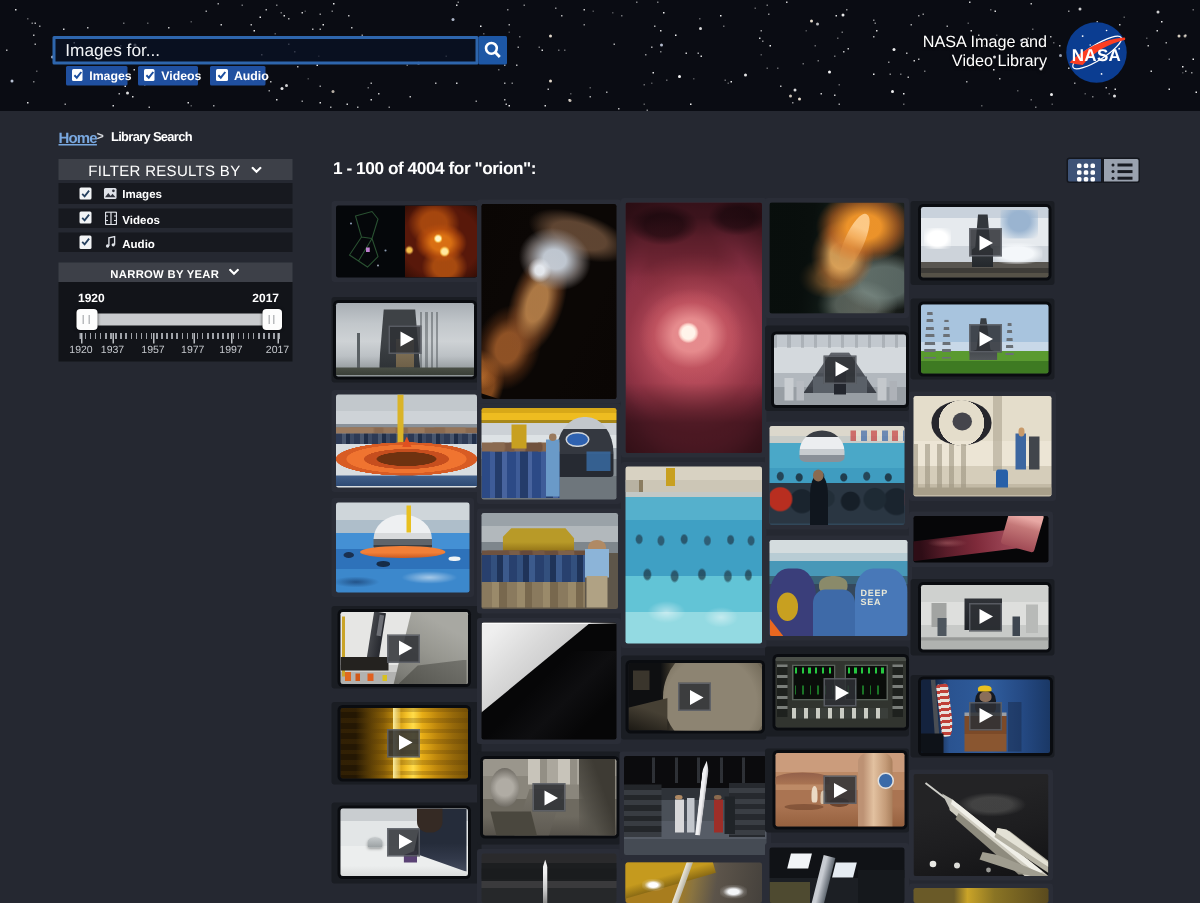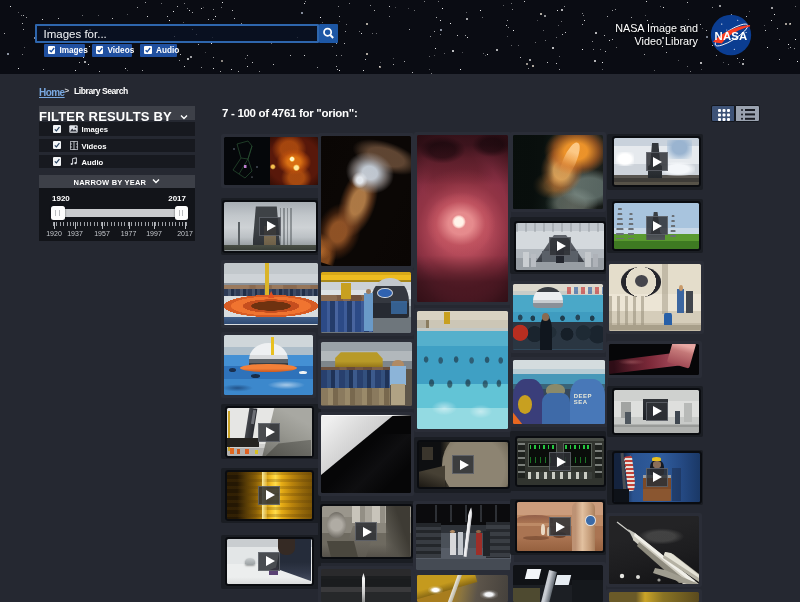--- a/index.html
+++ b/index.html
@@ -60,21 +60,21 @@
       <circle cx="40" cy="38" r="1.2"></circle>
 </g>
 <ellipse cx="51" cy="50" rx="45" ry="12" fill="none" stroke="#fff" stroke-width="2" transform="rotate(-32 51 50)"></ellipse>
 <path d="M7 66 C28 44 60 29 94 26 C96 26 96 29 95 30 C70 36 46 48 28 70 C20 69 12 68 7 66 Z" fill="#fc3d21"></path>
 <text x="50" y="63" font-family="Liberation Sans,sans-serif" font-size="27" font-weight="bold" fill="#fff" text-anchor="middle" letter-spacing="0.5">NASA</text>
 </svg>
 <span style="position:absolute;left:39px;top:86.5px;font-size:10px;font-weight:bold;color:#79a8e0;text-decoration:underline;letter-spacing:-0.55px;">Home</span>
 <span style="position:absolute;left:64.5px;top:86px;font-size:8px;color:#d8dade;font-weight:bold;">&gt;</span>
 <span style="position:absolute;left:74px;top:86px;font-size:8.6px;color:#fff;font-weight:bold;letter-spacing:-0.45px;">Library Search</span>
 <div style="position:absolute;left:39px;top:106px;width:156px;height:13.5px;background:#3d4048;">
-    <span style="position:absolute;left:0;right:0;top:3px;text-align:left;font-size:13px;font-weight:bold;color:#fff;letter-spacing:.2px;">FILTER RESULTS BY <svg width="8" height="5" viewBox="0 0 8 5" style="margin-left:4px;vertical-align:1px;">
+    <span style="position:absolute;left:0;right:0;top:3px;text-align:center;font-size:10px;font-weight:normal;color:#fff;letter-spacing:.2px;">FILTER RESULTS BY <svg width="8" height="5" viewBox="0 0 8 5" style="margin-left:4px;vertical-align:1px;">
         <path d="M1 0.5 L4 3.5 L7 0.5" stroke="#fff" stroke-width="1.4" fill="none"></path>
       </svg></span>
   </div>
 <div style="position:absolute;left:39px;top:122.3px;width:156px;height:13.8px;background:#17191f;">
     <div style="position:absolute;left:14px;top:2.8px;width:8.2px;height:8.2px;background:#f2f4f6;border-radius:1px;">
       <svg width="8" height="8" viewBox="0 0 8 8" style="position:absolute;left:0;top:0;">
         <path d="M1.8 4.3 L3.4 5.9 L6.4 2.1" stroke="#27415f" stroke-width="1.2" fill="none"></path>
       </svg>
     </div>
     <svg width="9" height="8" viewBox="0 0 9 8" style="position:absolute;left:30px;top:3.2px;">
@@ -137,21 +137,21 @@
 <span style="position:absolute;left:26px;top:41.5px;width:20px;text-align:center;font-size:7px;color:#c6c9ce;">1937</span>
 <div style="position:absolute;left:63px;top:33.5px;width:1px;height:7px;background:#babdc2;"></div>
 <span style="position:absolute;left:53px;top:41.5px;width:20px;text-align:center;font-size:7px;color:#c6c9ce;">1957</span>
 <div style="position:absolute;left:89.5px;top:33.5px;width:1px;height:7px;background:#babdc2;"></div>
 <span style="position:absolute;left:79.5px;top:41.5px;width:20px;text-align:center;font-size:7px;color:#c6c9ce;">1977</span>
 <div style="position:absolute;left:115px;top:33.5px;width:1px;height:7px;background:#babdc2;"></div>
 <span style="position:absolute;left:105px;top:41.5px;width:20px;text-align:center;font-size:7px;color:#c6c9ce;">1997</span>
 <div style="position:absolute;left:146px;top:33.5px;width:1px;height:7px;background:#babdc2;"></div>
 <span style="position:absolute;left:136px;top:41.5px;width:20px;text-align:center;font-size:7px;color:#c6c9ce;">2017</span>
 </div>
-<span style="position:absolute;left:222px;top:106.5px;font-size:11.5px;font-weight:bold;color:#fff;letter-spacing:-0.3px;">7 - 100 of 4761 for "orion":</span>
+<span style="position:absolute;left:222px;top:106.5px;font-size:11.5px;font-weight:bold;color:#fff;letter-spacing:-0.3px;">1 - 100 of 4004 for "orion":</span>
 <div style="position:absolute;left:711px;top:104.5px;width:23.5px;height:17.5px;background:#3e5377;border:1px solid #14171e;border-radius:2px 0 0 2px;">
     <div style="position:absolute;left:5.5px;top:3px;width:3px;height:3px;background:#fff;border-radius:1px;box-shadow:4.5px 0 0 #fff,9px 0 0 #fff,0 4.5px 0 #fff,4.5px 4.5px 0 #fff,9px 4.5px 0 #fff,0 9px 0 #fff,4.5px 9px 0 #fff,9px 9px 0 #fff;"></div>
   </div>
 <div style="position:absolute;left:734.5px;top:104.5px;width:25px;height:17.5px;background:#9aa2af;border:1px solid #14171e;border-radius:0 2px 2px 0;">
     <div style="position:absolute;left:5px;top:3.4px;width:2.6px;height:2.6px;background:#181b22;border-radius:50%;box-shadow:0 4.4px 0 #181b22,0 8.8px 0 #181b22;"></div>
     <div style="position:absolute;left:9.5px;top:3.4px;width:10px;height:2.6px;background:#181b22;box-shadow:0 4.4px 0 #181b22,0 8.8px 0 #181b22;"></div>
   </div>
 <div class="imgcard" style="left:220.5px;top:133.5px;width:100.5px;height:54.5px;">
     <div class="thumb" style="left:3px;top:3px;width:94.5px;height:48.5px;background:#05070a;">
       <div style="position:absolute;left:49.5%;top:0;width:50.5%;height:100%;background:radial-gradient(circle 3px at 46% 46%, #fff6c8 0 55%, rgba(255,220,100,.8) 75%, transparent 100%),radial-gradient(circle 3.5px at 55% 64%, #ffe9a0 0 55%, rgba(255,210,90,.8) 75%, transparent 100%),radial-gradient(circle 3px at 6% 62%, rgba(255,200,80,.95) 0 50%, transparent 100%),radial-gradient(ellipse 40% 30% at 50% 52%, rgba(230,120,20,.9) 0 35%, rgba(190,80,12,.65) 65%, transparent 90%),radial-gradient(ellipse 45% 40% at 40% 25%, rgba(190,85,15,.75) 0 40%, transparent 80%),radial-gradient(ellipse 40% 35% at 55% 85%, rgba(200,95,18,.7) 0 40%, transparent 80%),radial-gradient(ellipse 90% 80% at 50% 50%, #58180a 0 60%, #300d05 85%, #1c0703 100%);"></div>

